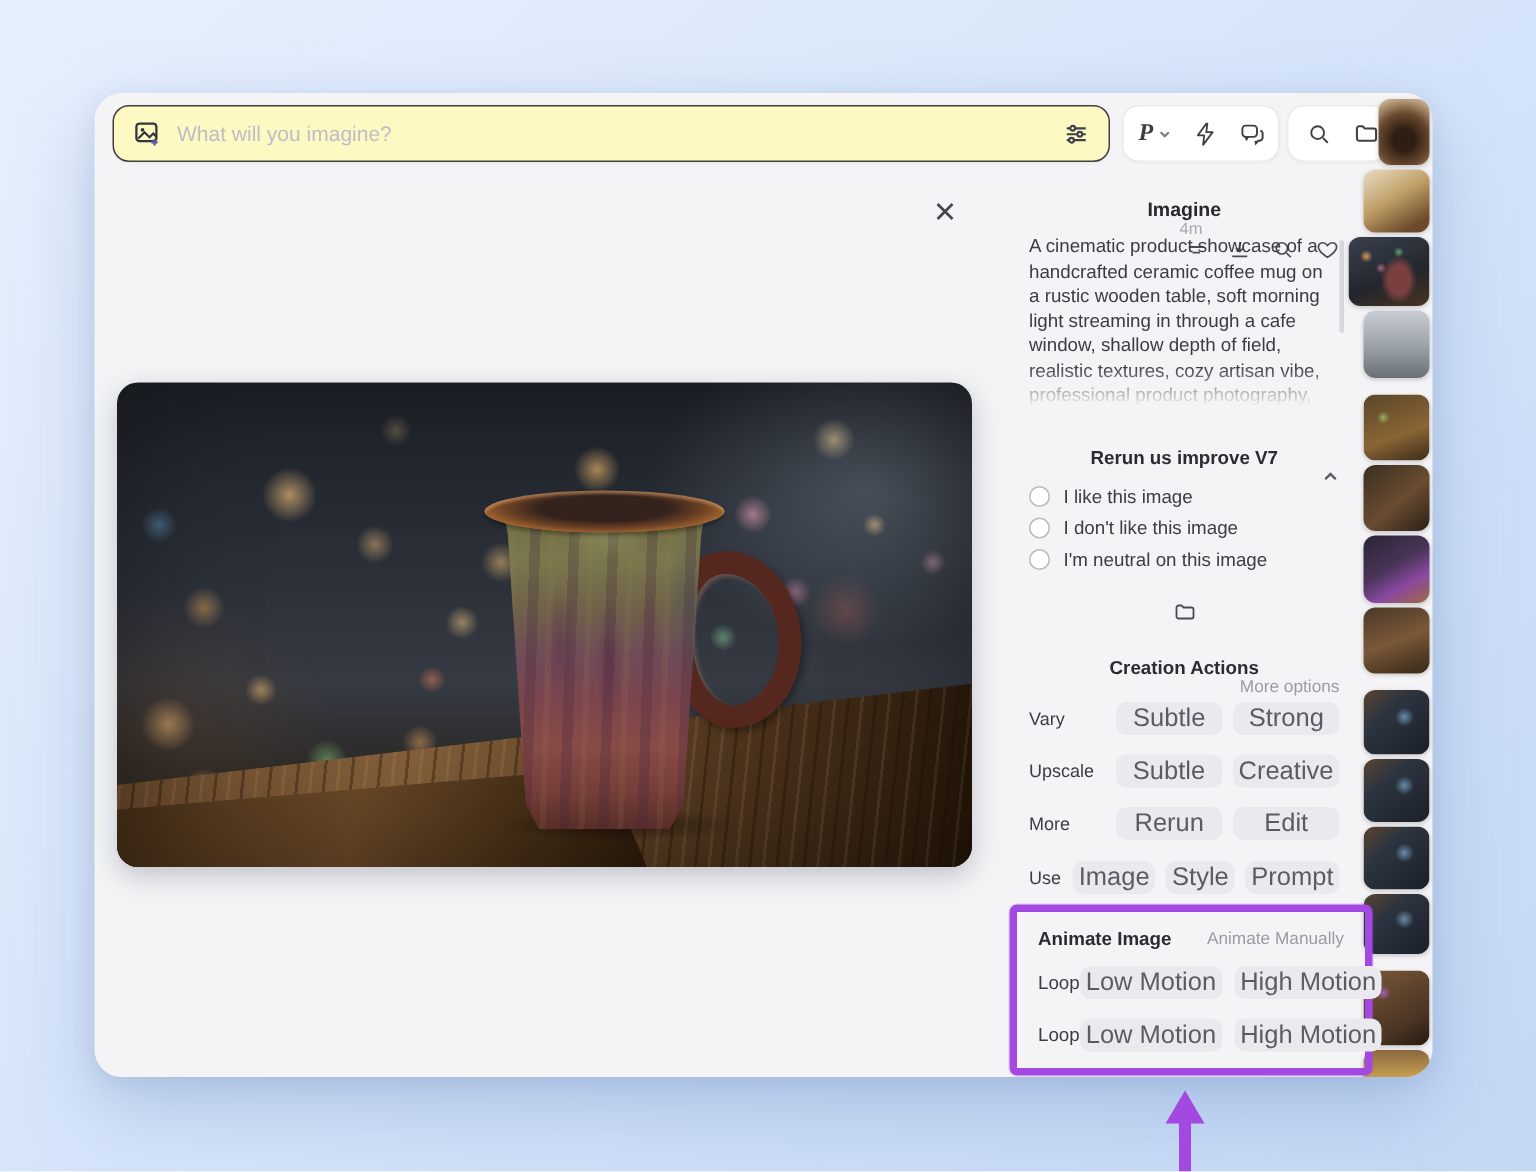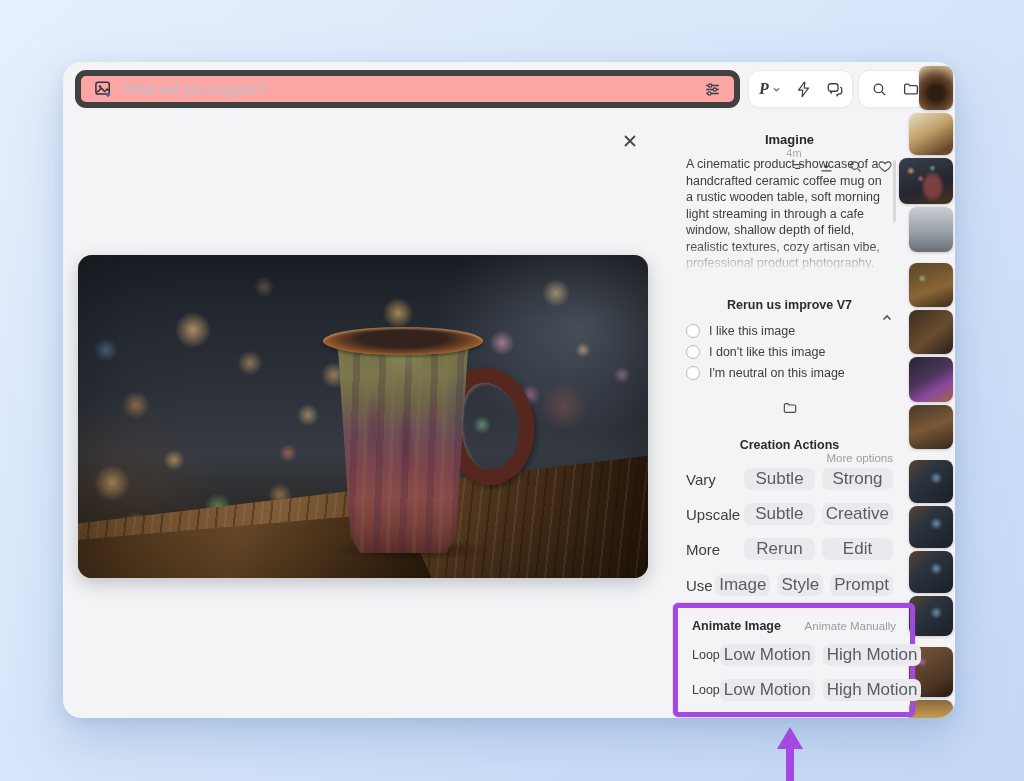--- a/index.html
+++ b/index.html
@@ -8,21 +8,21 @@
   .stage { position:relative; width:1024px; height:781px;
     background:linear-gradient(140deg,#e6f0fd 0%,#d9e7fa 40%,#cbddf7 75%,#c4d8f6 100%); }
 
   
   .card { position:absolute; left:63px; top:62px; width:892px; height:656px;
     background:#f4f4f6; border-radius:18px; overflow:hidden;
     box-shadow:0 20px 50px rgba(110,140,190,.35), 0 4px 14px rgba(110,140,190,.18); }
 
   
   .search-pill { position:absolute; left:12px; top:8px; width:665px; height:38px;
-    background:#fca5a5; border:6px solid #404040; border-radius:11px;
+    background:#fef9c3; border:1px solid #404040; border-radius:11px;
     display:flex; align-items:center; padding:0 12px; gap:10px;
     box-shadow:0 1px 2px rgba(0,0,0,.03); }
   .search-pill input { flex:1; border:none; outline:none; font-size:14px; color:#3c3c42;
     background:transparent; font-family:inherit; }
   .search-pill input::placeholder { color:#bdbdc6; }
   .pill { position:absolute; top:8px; height:38px; background:#fff;
     border:1px solid #e9e9ee; border-radius:11px; display:flex; align-items:center;
     justify-content:space-around; box-shadow:0 1px 2px rgba(0,0,0,.03); }
   .pill-1 { left:685px; width:105px; padding:0 10px; gap:14px; }
   .pill-2 { left:795px; width:68px; padding:0 12px; gap:14px; }
@@ -119,21 +119,21 @@
   .p-section-head { display:flex; align-items:center; }
   .p-section-title { font-size:12.5px; font-weight:700; color:#2b2b31; }
   .p-link { margin-left:auto; font-size:11.5px; color:#9b9ba4; cursor:pointer; }
   .p-help { top:236px; }
   .radio-row { position:absolute; left:3px; display:flex; align-items:center; gap:9px; cursor:pointer; }
   .radio { width:14px; height:14px; border-radius:50%; border:1.5px solid #b9b9c2; background:#fff; flex:0 0 auto; }
   .radio-label { font-size:12.5px; color:#3c3c43; }
   .p-folder { top:338px; }
   .p-ca-head { top:376px; }
   .act-row { position:absolute; left:3px; width:207px; height:22px; display:flex; align-items:center; }
-  .act-label { width:58px; font-size:15px; color:#3c3c43; }
+  .act-label { width:58px; font-size:12px; color:#3c3c43; }
   .act-btns { flex:1; display:flex; gap:7px; }
   .btn { flex:1; height:22px; border:none; border-radius:7px; background:#eaeaee;
     color:#5b5b65; font-size:17px; font-family:inherit; cursor:pointer;
     display:flex; align-items:center; justify-content:center; white-space:nowrap; padding:0 4px; }
 
   
   .hl-box { position:absolute; left:-10px; top:541px; width:242px; height:114px;
     border:5px solid #a348e0; border-radius:5px; background:transparent;
     padding:11px 14px 12px; z-index:5; box-shadow:0 0 0 1px rgba(163,72,224,.15); }
   .ab-head { display:flex; align-items:center; }

